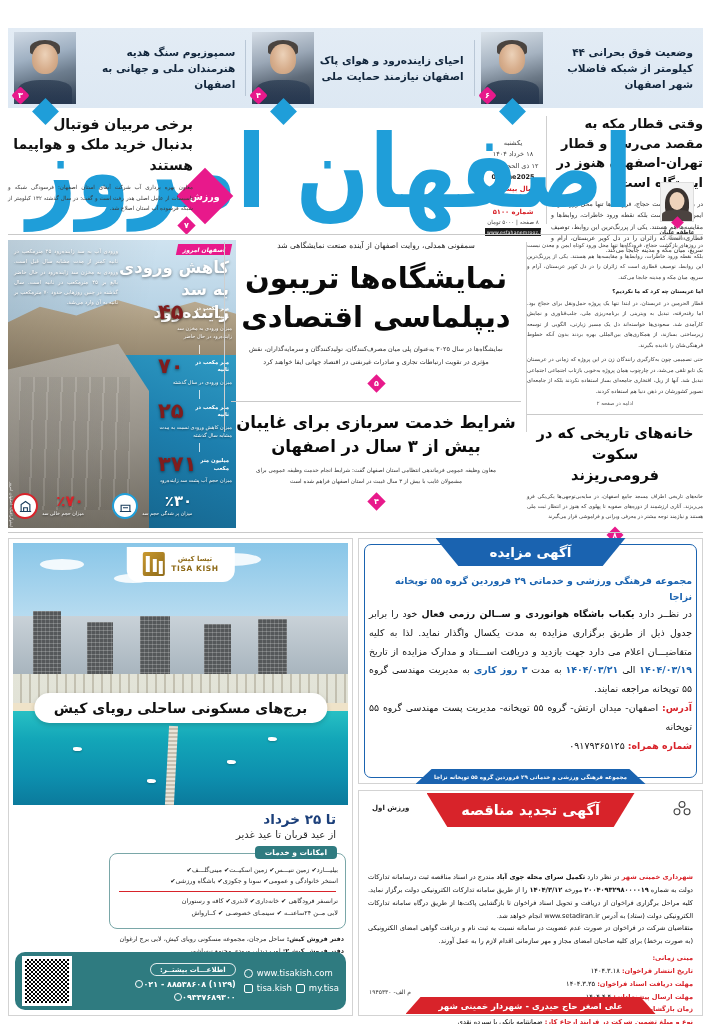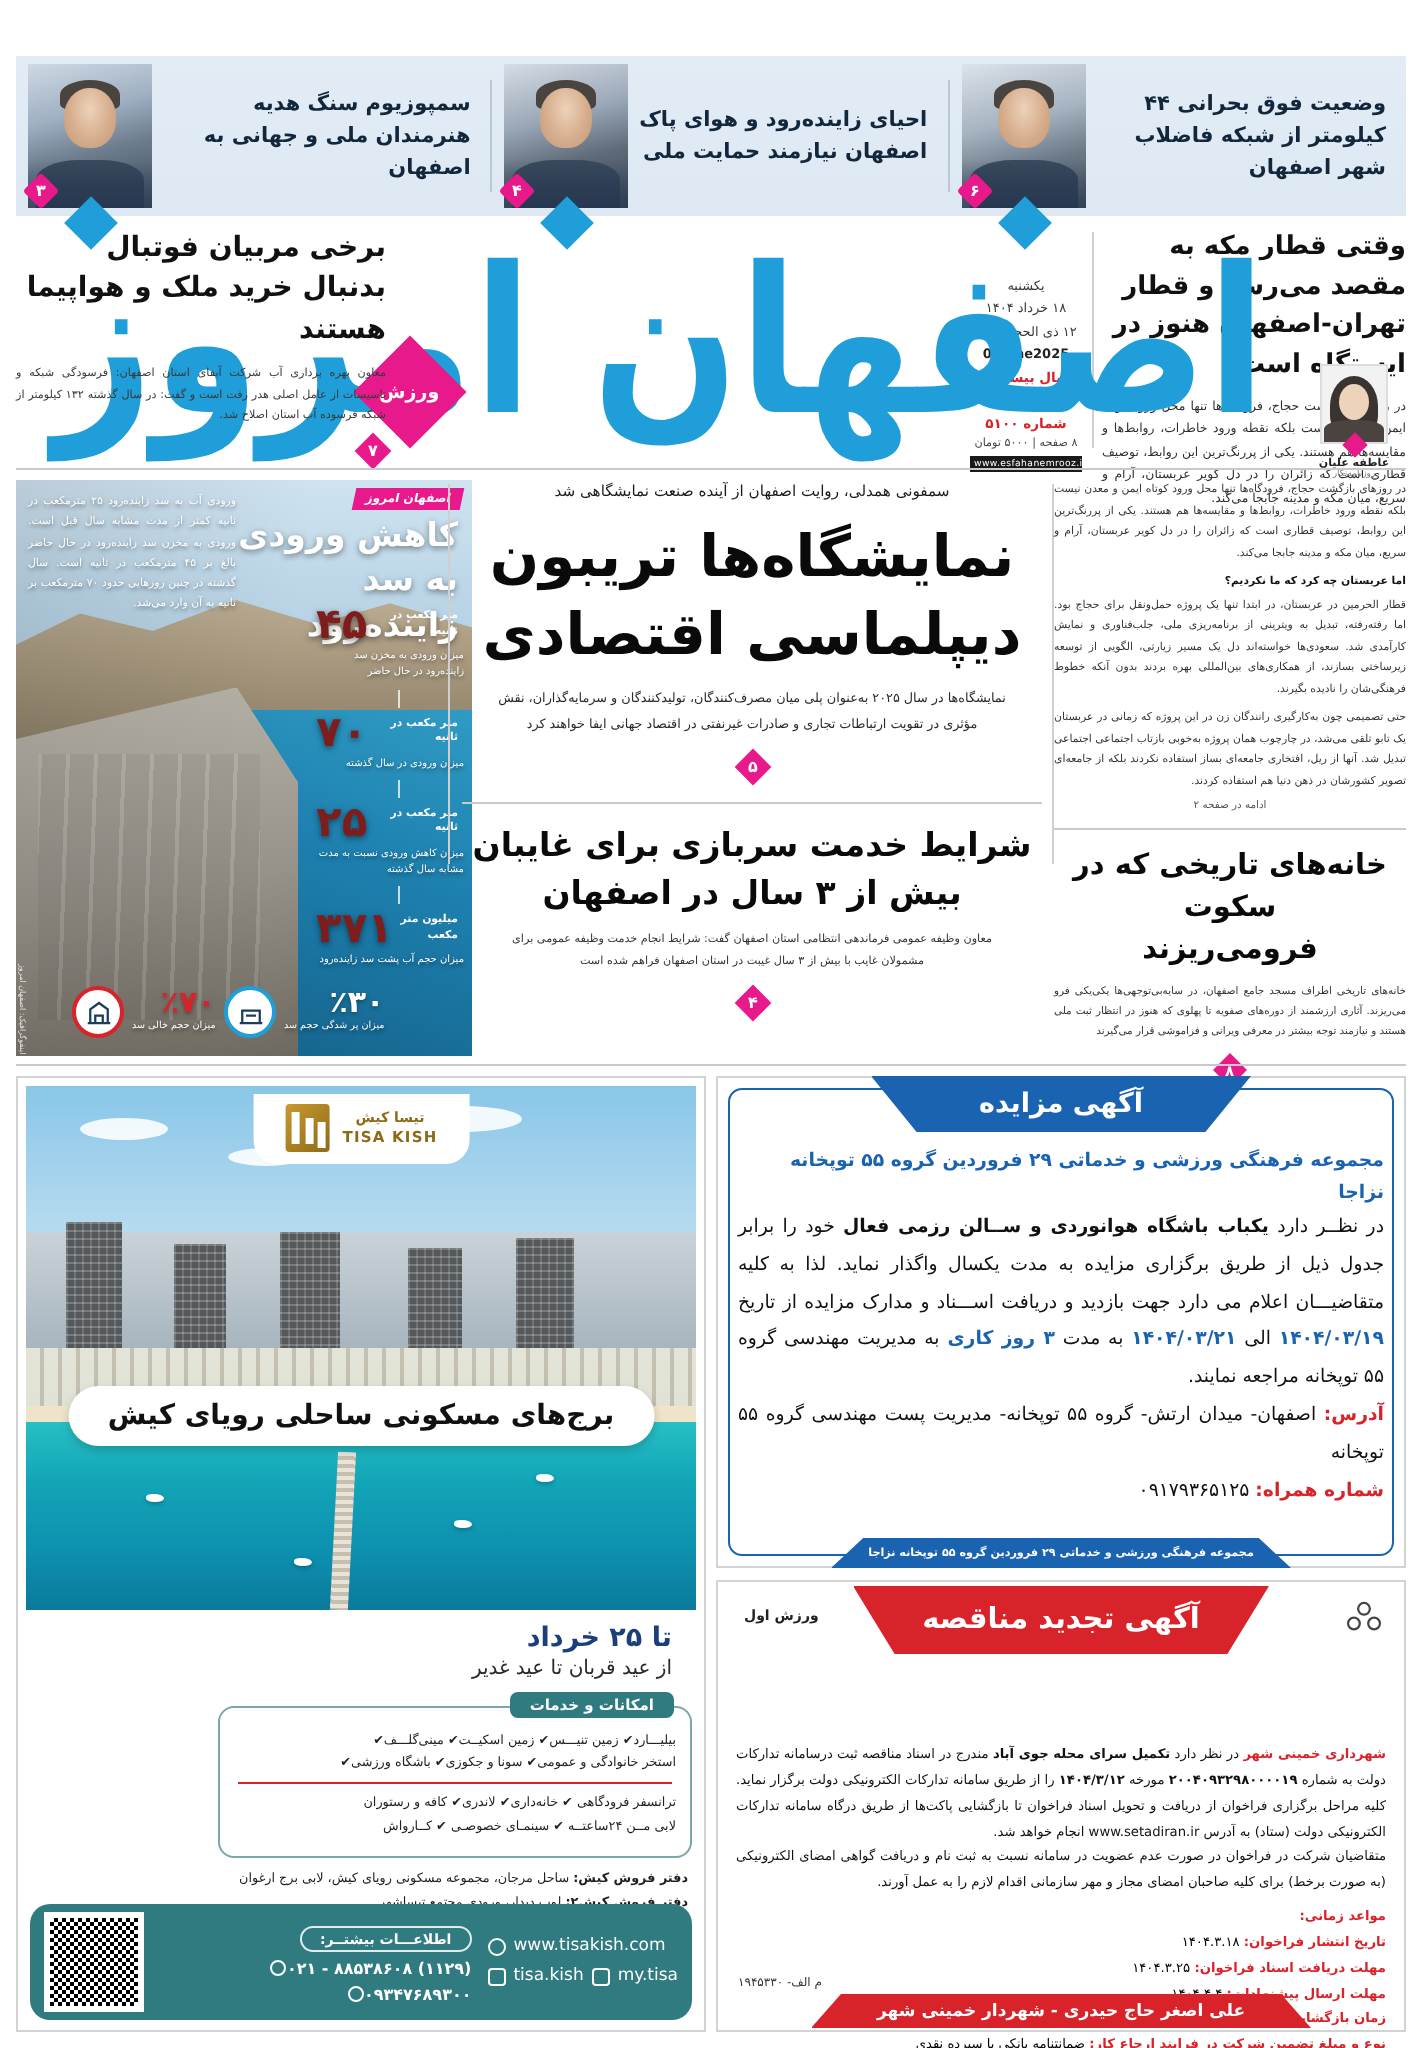--- a/index.html
+++ b/index.html
@@ -200,21 +200,21 @@
   .stat-num {
     font-size: 21px; font-weight: 900; line-height: 1; color: #7f1d1d;
     text-shadow: 0 1px 3px rgba(0,0,0,.5);
   }
   .stat-unit { font-size: 5.4px; font-weight: 700; color: #fff; line-height: 1.35; padding: 0 3px; text-align: right; }
   .stat-desc { font-size: 5px; color: #fff; line-height: 1.65; margin-top: 1px; text-shadow: 0 1px 2px rgba(0,0,0,.5); }
   .stat-arrow { width: 1px; height: 9px; margin: 2px 32px 2px auto; background: rgba(255,255,255,.75); }
 
   .info-bottom { position: absolute; left: 0; right: 0; bottom: 5px; height: 46px; }
   .pct-group { position: absolute; display: flex; flex-direction: row-reverse; align-items: center; gap: 4px; }
-  .pct-group.g1 { left: 28px; bottom: 4px; }
+  .pct-group.g1 { left: 4px; bottom: 4px; }
   .pct-group.g2 { left: 104px; bottom: 4px; }
   .pct-circle {
     width: 26px; height: 26px; border-radius: 50%; background: #fff;
     border: 2.5px solid #d8232a; display: flex; align-items: center; justify-content: center;
   }
   .pct-circle.blue { border-color: #1f9ed9; }
   .pct-circle svg { width: 15px; height: 15px; }
   .pct-text { text-align: right; }
   .pct-val { font-size: 15px; font-weight: 900; color: #d8232a; line-height: 1; text-shadow: 0 1px 2px rgba(0,0,0,.35); }
   .pct-val.blue { color: #ffffff; }
@@ -775,21 +775,21 @@
 
       <div class="tn-body">
         <div class="tn-p">
           <span class="red">شهرداری خمینی شهر</span><span> در نظر دارد </span><b>تکمیل سرای محله جوی آباد</b><span> مندرج در اسناد مناقصه ثبت درسامانه تدارکات دولت به شماره </span><b>۲۰۰۴۰۹۳۲۹۸۰۰۰۰۱۹</b><span> مورخه </span><b>۱۴۰۴/۳/۱۲</b><span> را از طریق سامانه تدارکات الکترونیکی دولت برگزار نماید.</span>
         </div>
         <div class="tn-p">
           <span>کلیه مراحل برگزاری فراخوان از دریافت و تحویل اسناد فراخوان تا بازگشایی پاکت‌ها از طریق درگاه سامانه تدارکات الکترونیکی دولت (ستاد) به آدرس </span><span>www.setadiran.ir</span><span> انجام خواهد شد.</span>
         </div>
         <div class="tn-p">متقاضیان شرکت در فراخوان در صورت عدم عضویت در سامانه نسبت به ثبت نام و دریافت گواهی امضای الکترونیکی (به صورت برخط) برای کلیه صاحبان امضای مجاز و مهر سازمانی اقدام لازم را به عمل آورند.</div>
 
-        <div class="tn-sec">مواعد زمانی:</div>
+        <div class="tn-sec">مینی زمانی:</div>
 
         <div class="tn-row">
           <span class="k">تاریخ انتشار فراخوان:</span>
           <span>۱۴۰۴.۳.۱۸</span>
         </div>
         <div class="tn-row">
           <span class="k">مهلت دریافت اسناد فراخوان:</span>
           <span>۱۴۰۴.۳.۲۵</span>
         </div>
         <div class="tn-row">

